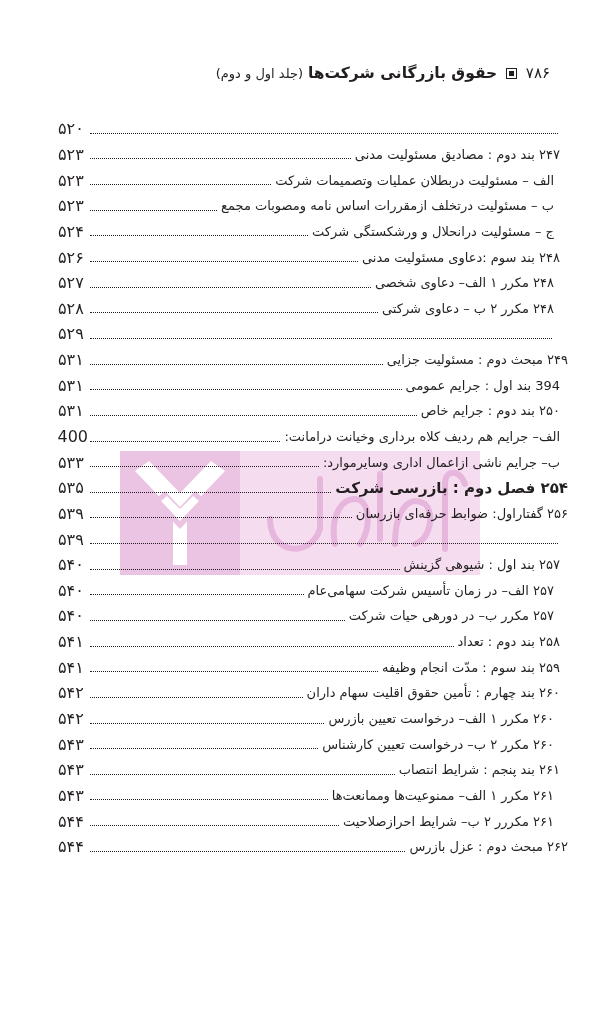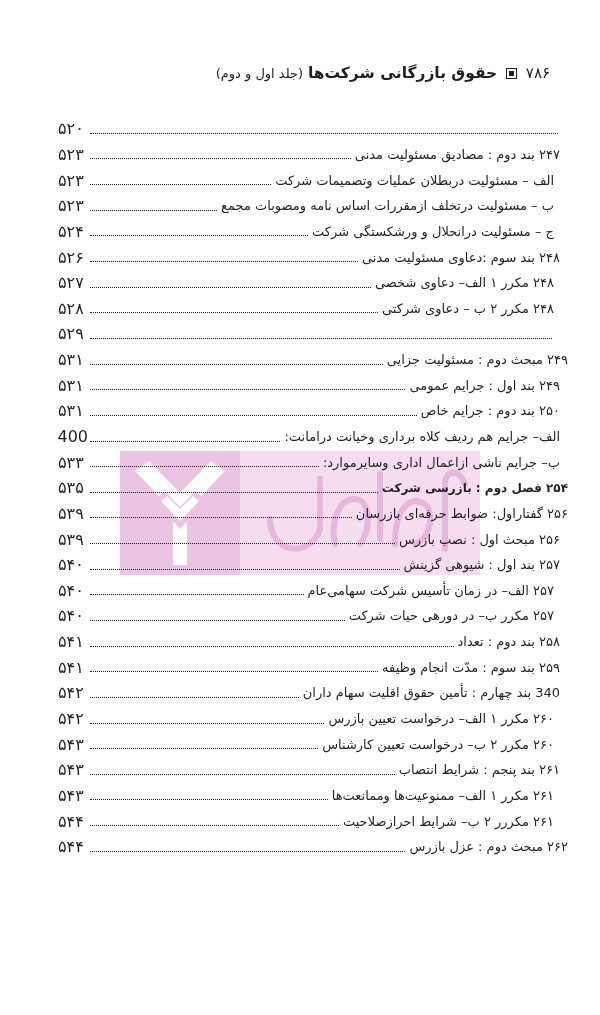--- a/index.html
+++ b/index.html
@@ -98,21 +98,21 @@
       font-size: 13px;
       white-space: nowrap;
     }
     .toc-row .entry-text {
       flex: 0 0 auto;
       background: transparent;
       padding-left: 2px;
     }
     .toc-row.bold .entry-text {
       font-weight: bold;
-      font-size: 12px;
+      font-size: 15px;
     }
     .toc-row .leader {
       flex: 1 1 auto;
       height: 1px;
       border-bottom: 1.6px dotted #231f20;
       margin: 0 2px;
       align-self: center;
       margin-top: 8px;
     }
     .toc-row .page-ref {
@@ -199,21 +199,21 @@
   <div class="toc-row indent-2">
     <span class="leader"></span>
     <span class="page-ref">۵۲۹</span>
   </div>
   <div class="toc-row indent-0">
     <span class="entry-text">۲۴۹ مبحث دوم : مسئولیت جزایی</span>
     <span class="leader"></span>
     <span class="page-ref">۵۳۱</span>
   </div>
   <div class="toc-row indent-1">
-    <span class="entry-text">۲۴۹ بند اول : جرایم عمومی</span>
+    <span class="entry-text">394 بند اول : جرایم عمومی</span>
     <span class="leader"></span>
     <span class="page-ref">۵۳۱</span>
   </div>
   <div class="toc-row indent-1">
     <span class="entry-text">۲۵۰ بند دوم : جرایم خاص</span>
     <span class="leader"></span>
     <span class="page-ref">۵۳۱</span>
   </div>
   <div class="toc-row indent-1">
     <span class="entry-text">الف– جرایم هم ردیف کلاه برداری وخیانت درامانت:</span>
@@ -229,21 +229,20 @@
     <span class="entry-text">۲۵۴ فصل دوم : بازرسی شرکت</span>
     <span class="leader"></span>
     <span class="page-ref">۵۳۵</span>
   </div>
   <div class="toc-row indent-0">
     <span class="entry-text">۲۵۶ گفتاراول: ضوابط حرفه‌ای بازرسان</span>
     <span class="leader"></span>
     <span class="page-ref">۵۳۹</span>
   </div>
   <div class="toc-row indent-1">
-    <span class="entry-text">۲۵۶ مبحث اول : نصب بازرس</span>
     <span class="leader"></span>
     <span class="page-ref">۵۳۹</span>
   </div>
   <div class="toc-row indent-1">
     <span class="entry-text">۲۵۷ بند اول : شیوهی گزینش</span>
     <span class="leader"></span>
     <span class="page-ref">۵۴۰</span>
   </div>
   <div class="toc-row indent-2">
     <span class="entry-text">۲۵۷ الف– در زمان تأسیس شرکت سهامی‌عام</span>
@@ -259,21 +258,21 @@
     <span class="entry-text">۲۵۸ بند دوم : تعداد</span>
     <span class="leader"></span>
     <span class="page-ref">۵۴۱</span>
   </div>
   <div class="toc-row indent-1">
     <span class="entry-text">۲۵۹ بند سوم : مدّت انجام وظیفه</span>
     <span class="leader"></span>
     <span class="page-ref">۵۴۱</span>
   </div>
   <div class="toc-row indent-1">
-    <span class="entry-text">340 بند چهارم : تأمین حقوق اقلیت سهام داران</span>
+    <span class="entry-text">۲۶۰ بند چهارم : تأمین حقوق اقلیت سهام داران</span>
     <span class="leader"></span>
     <span class="page-ref">۵۴۲</span>
   </div>
   <div class="toc-row indent-2">
     <span class="entry-text">۲۶۰ مکرر ۱ الف– درخواست تعیین بازرس</span>
     <span class="leader"></span>
     <span class="page-ref">۵۴۲</span>
   </div>
   <div class="toc-row indent-2">
     <span class="entry-text">۲۶۰ مکرر ۲ ب– درخواست تعیین کارشناس</span>

